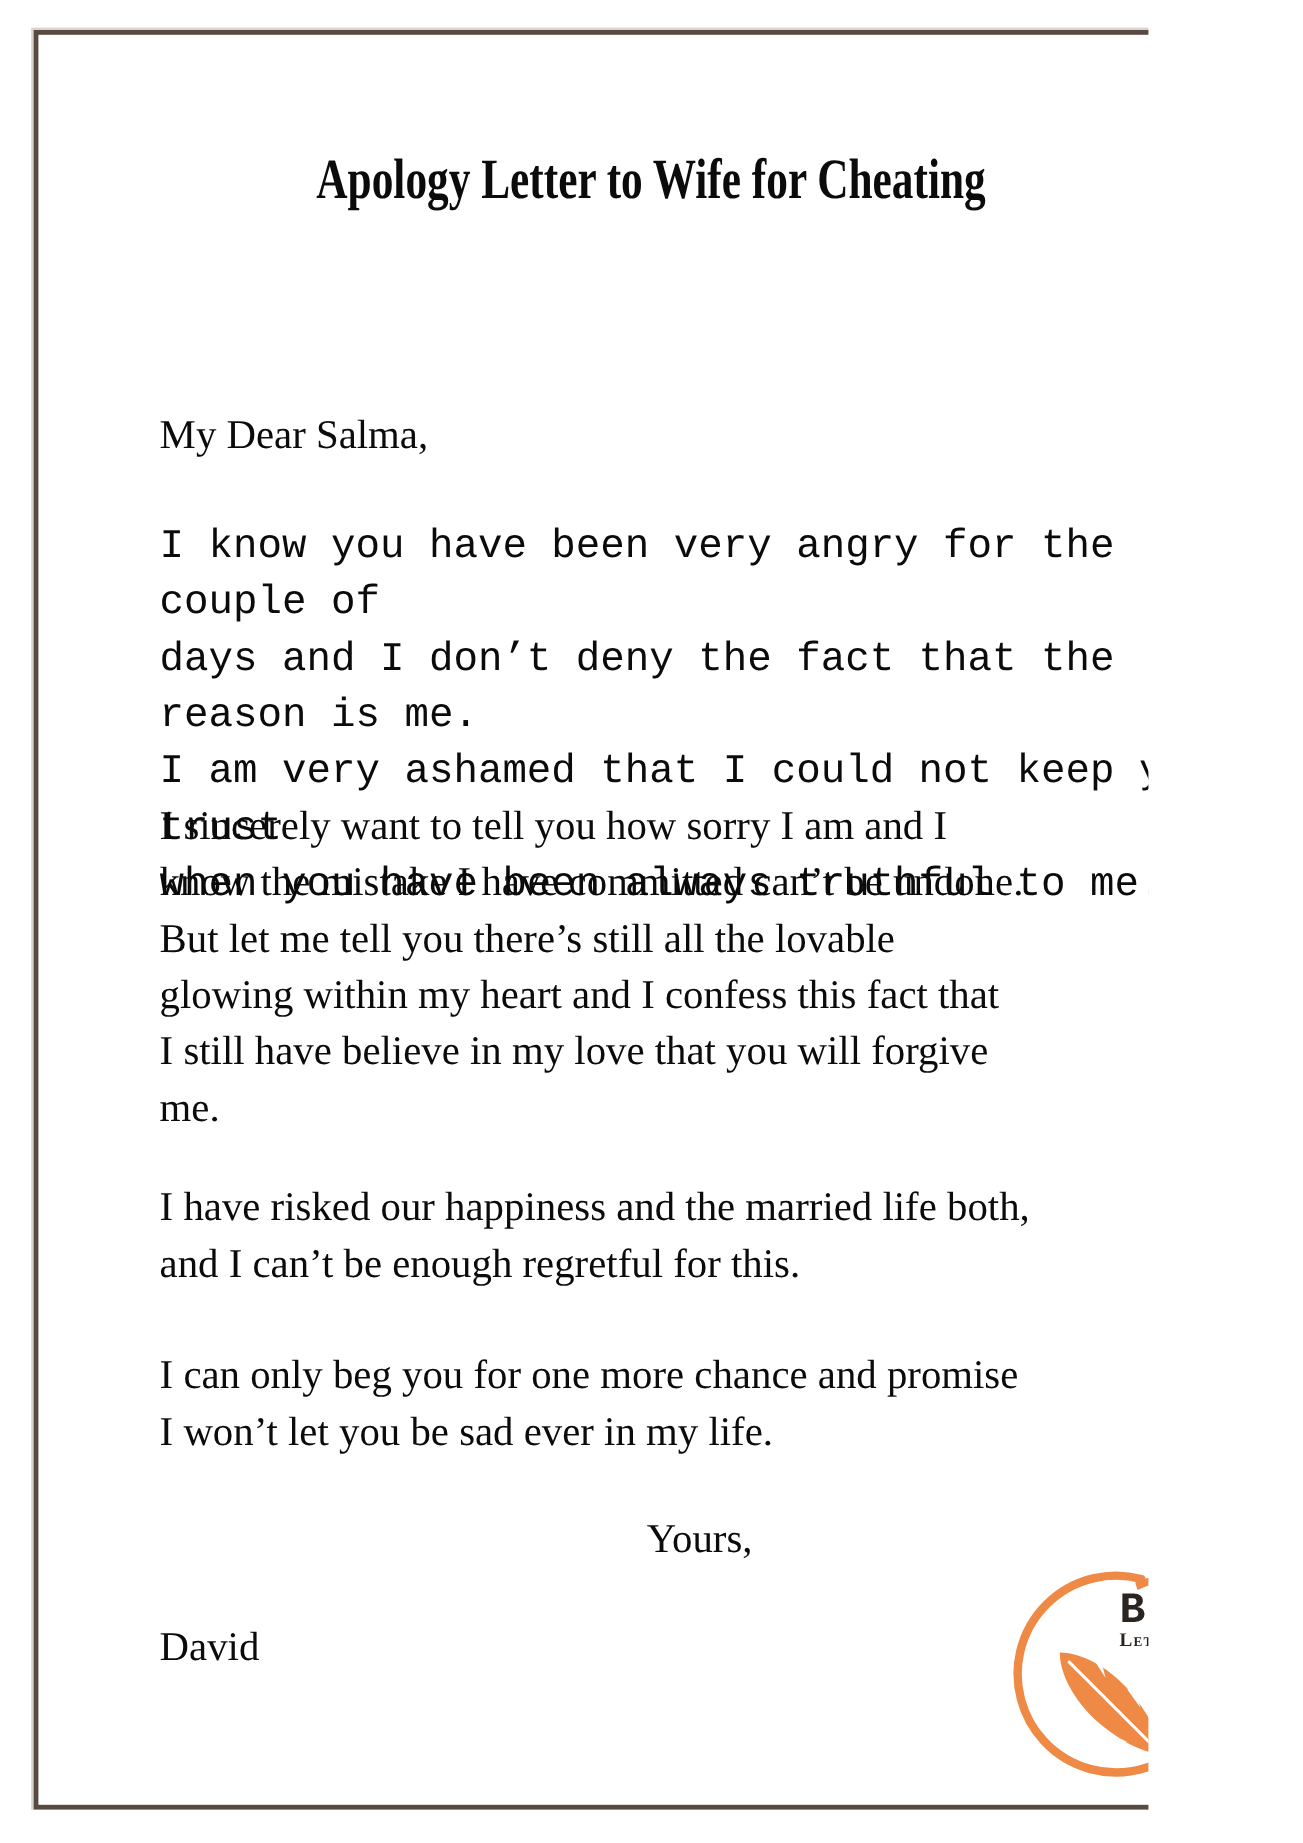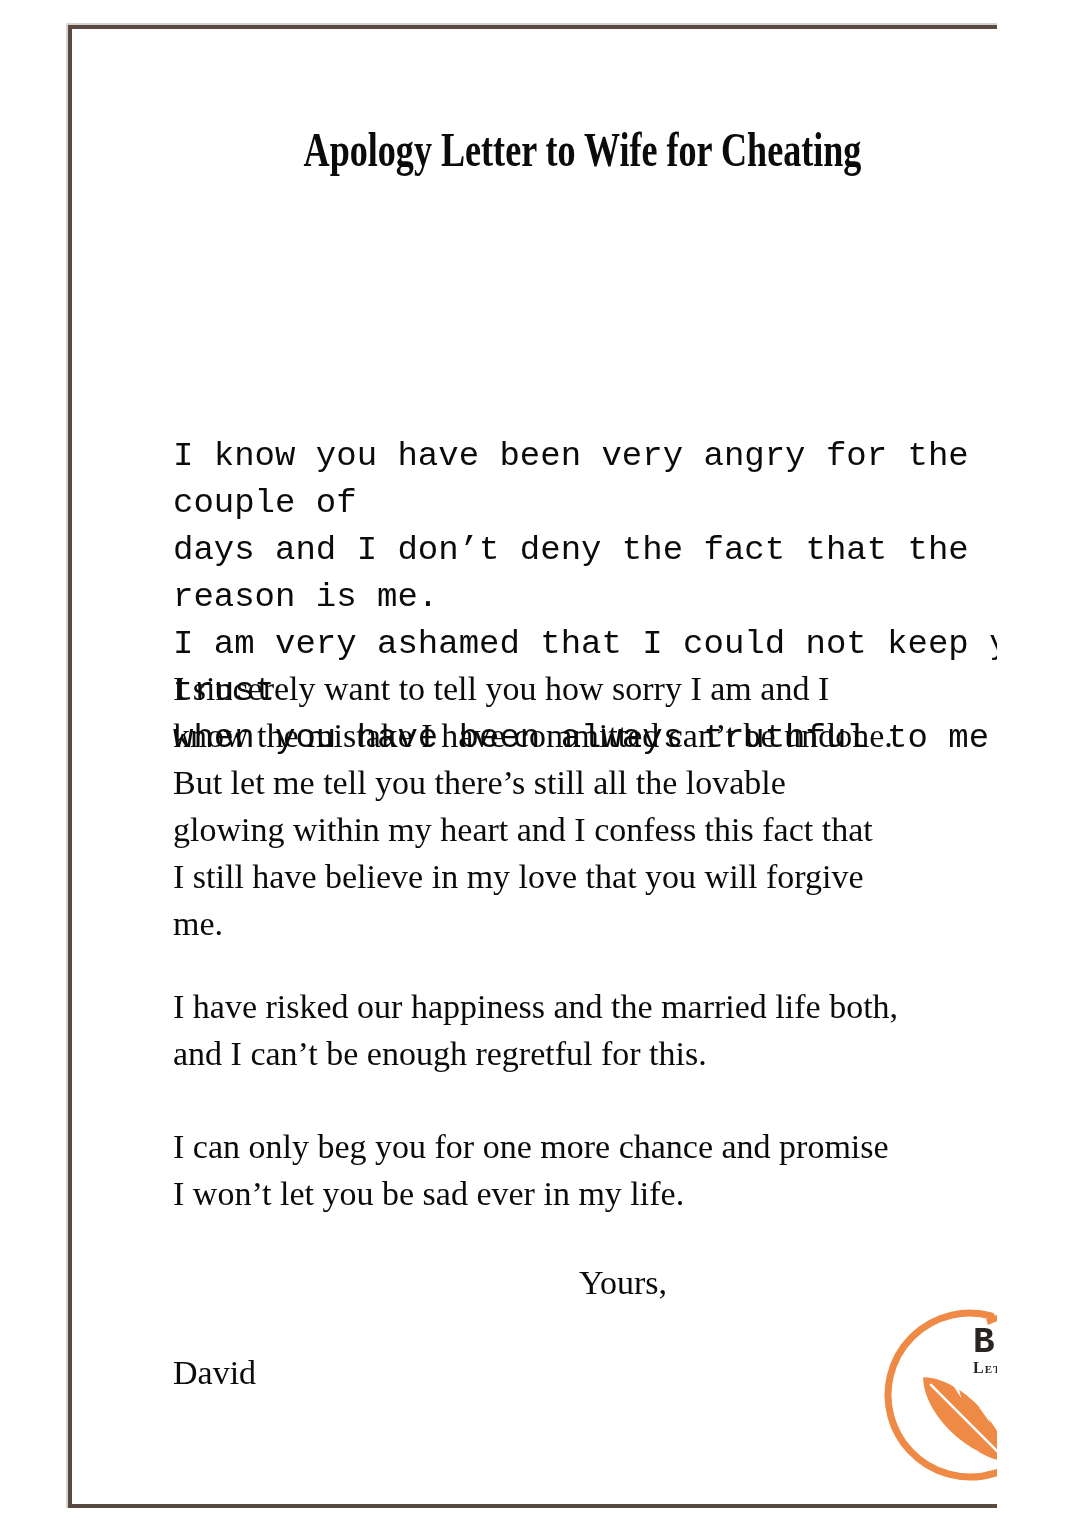--- a/index.html
+++ b/index.html
@@ -10,21 +10,20 @@
   }
   * { margin: 0; padding: 0; box-sizing: border-box; }
   html, body { background: #ffffff; }
   .page {
     position: relative;
     width: 957px;
     height: 1536px;
     background: #ffffff;
     overflow: hidden;
     font-family: "Liberation Serif", serif;
-    margin-left: 40px;
   }
   .frame {
     position: absolute;
     left: 28px;
     top: 25px;
     width: 1029px;
     height: 1483px;
     border: 4px solid var(--frame-brown);
     background: #ffffff;
     box-shadow: -1px -1px 0 1px #d9d3cd;
@@ -104,20 +103,21 @@
   }
 </style>
 </head>
 <body>
 
 <div class="page">
   <div class="frame">
 
     <h1 class="title">Apology Letter to Wife for Cheating</h1>
 
+    <p class="blk salutation">My Dear Salma,</p>
     <p class="blk para-1">I know you have been very angry for the couple of
 days and I don’t deny the fact that the reason is me.
 I am very ashamed that I could not keep your trust
 when you have been always truthful to me.</p>
     <p class="blk para-3">I have risked our happiness and the married life both,
 and I can’t be enough regretful for this.</p>
     <p class="blk para-2">I sincerely want to tell you how sorry I am and I
 know the mistake I have committed can’t be undone.
 But let me tell you there’s still all the lovable
 glowing within my heart and I confess this fact that

